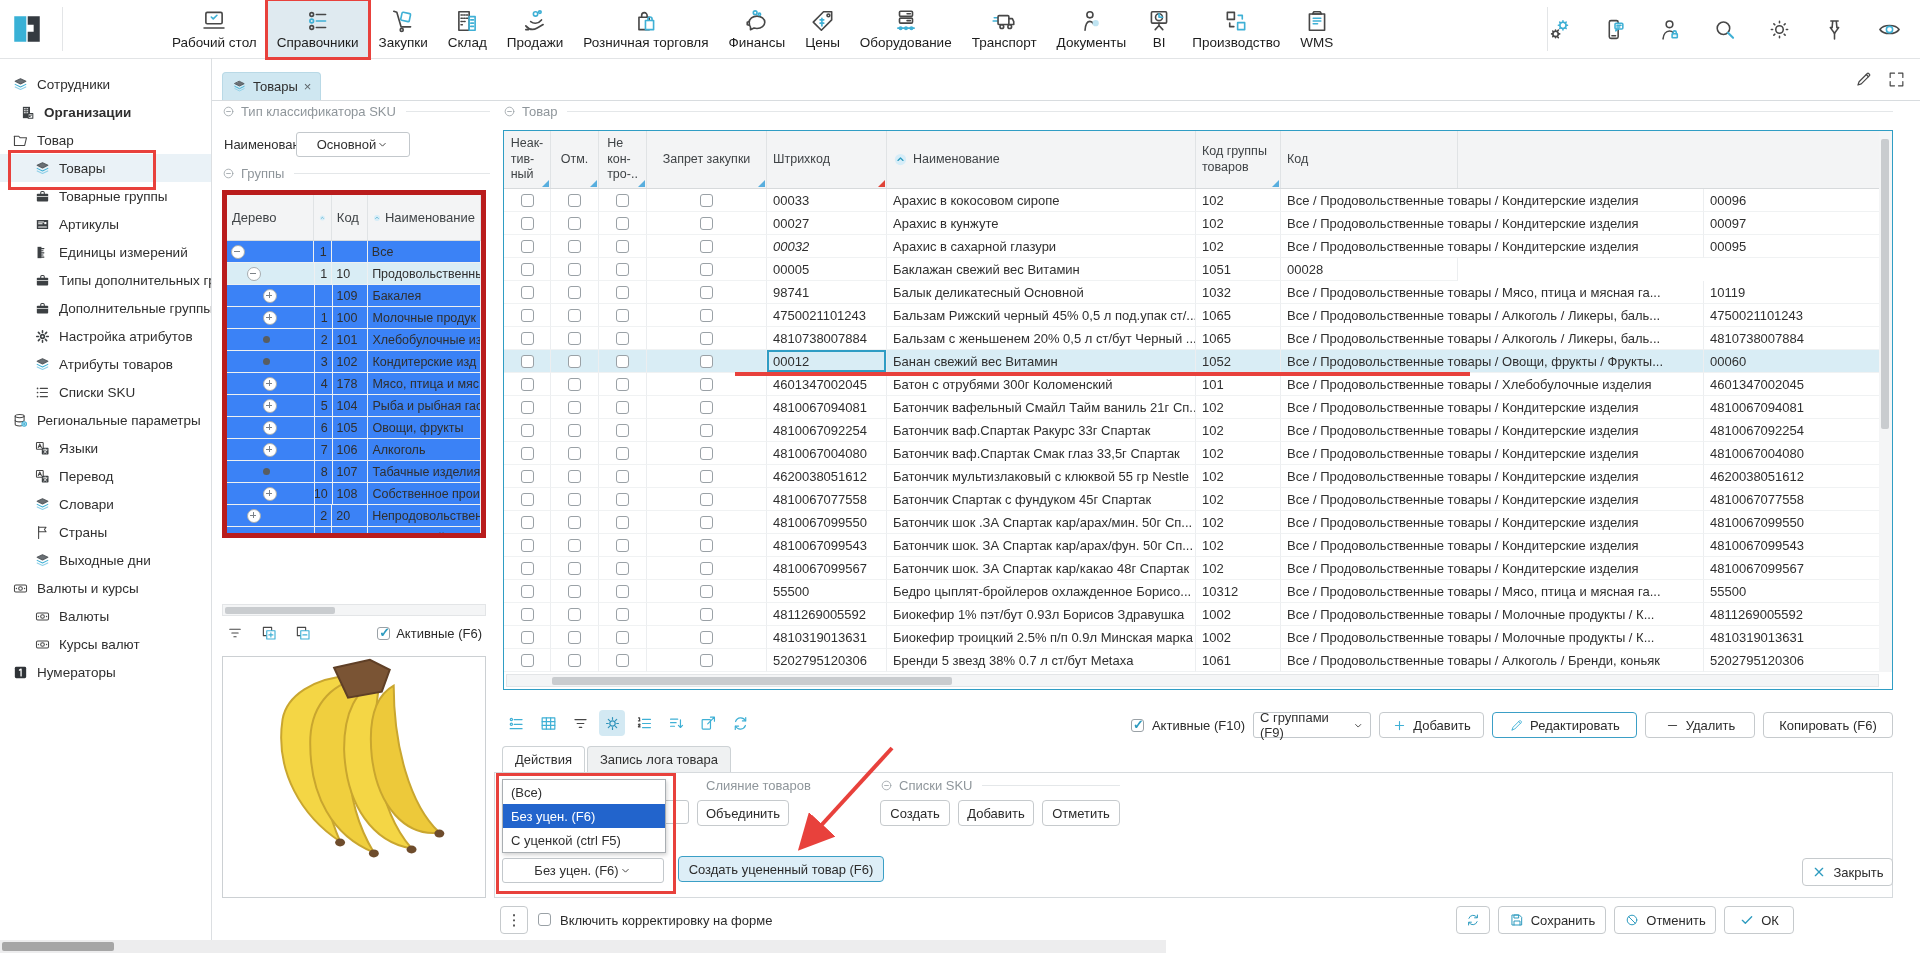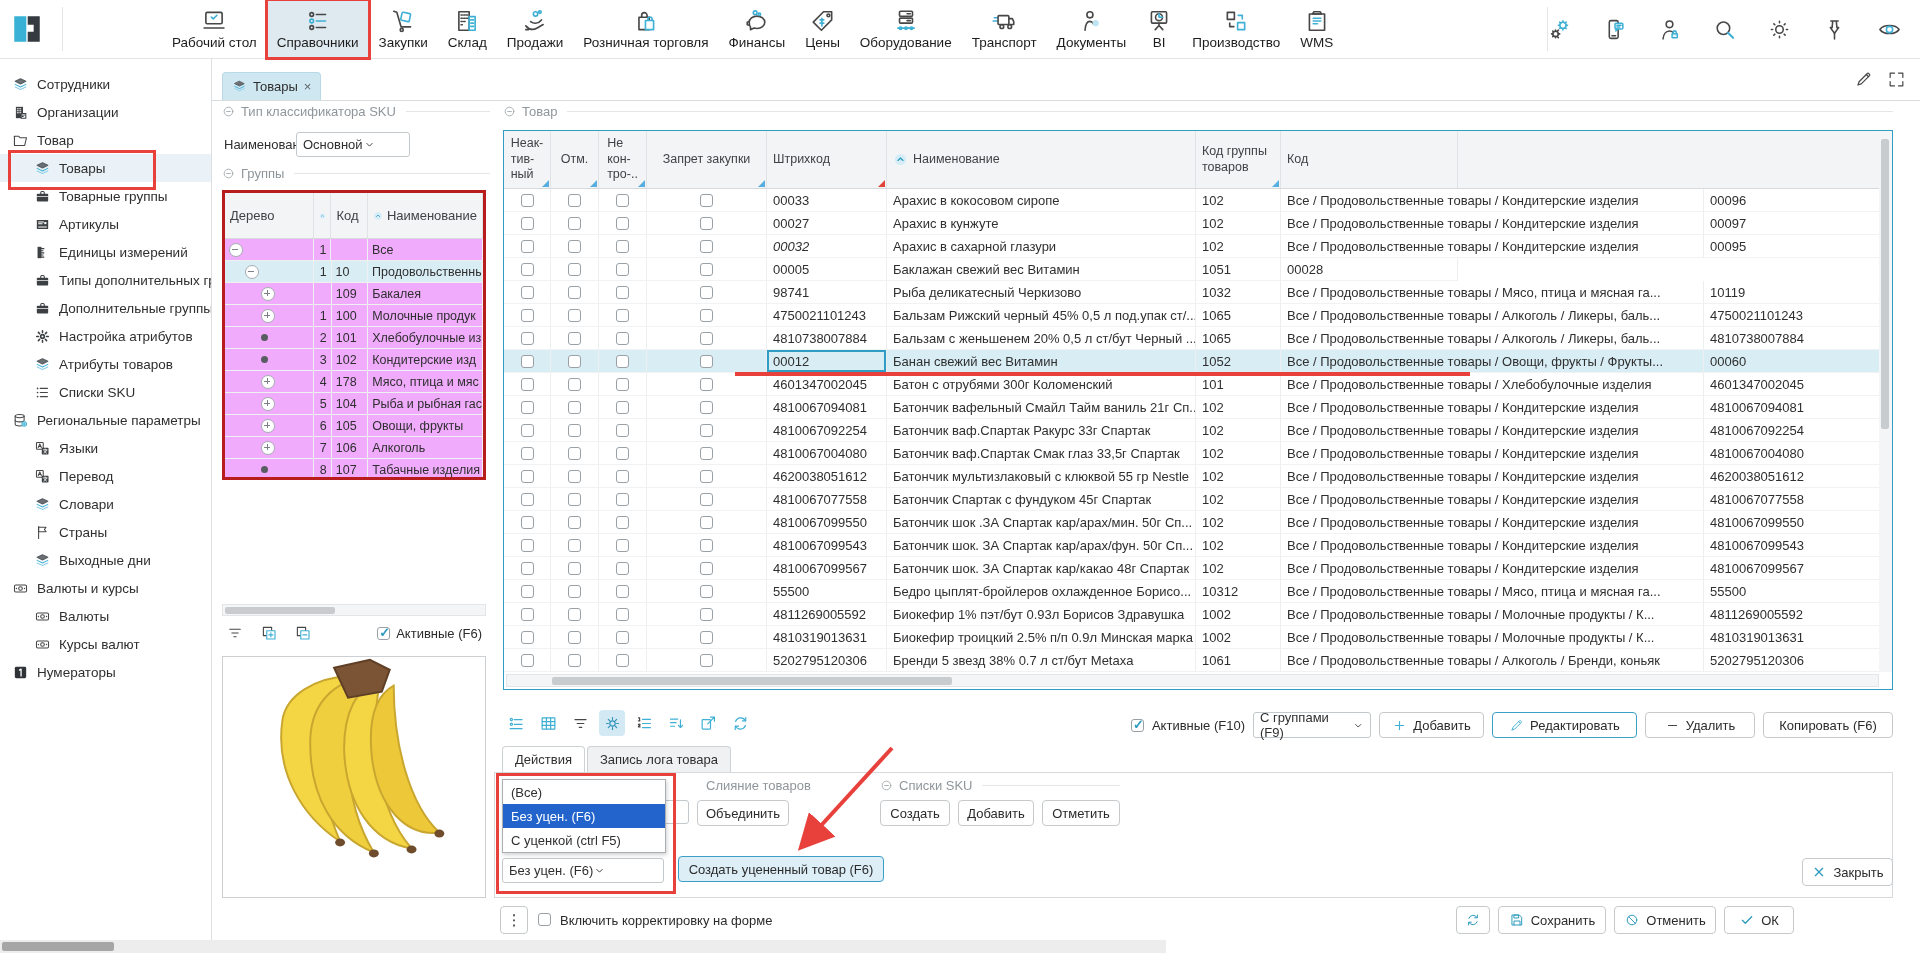--- a/index.html
+++ b/index.html
@@ -35,32 +35,32 @@
   .tab-close{color:#5c6468;font-size:13px;cursor:pointer;}
   #tabstrip-icons{position:absolute;right:14px;top:12px;display:flex;gap:14px;}
   #tabstrip-icons .ic{width:19px;height:19px;cursor:pointer;}
 
   
   .grp{display:flex;align-items:center;gap:6px;color:#8f969b;font-size:13px;white-space:nowrap;}
   .grp .ic{width:13px;height:13px;}
   .grp::after{content:"";flex:1;height:1px;background:#e4e7e9;margin-left:4px;}
 
   
-  .select{background:#fff;border:1px solid #c3c8cc;border-radius:3px;display:flex;align-items:center;justify-content:flex-start;padding:0 6px;cursor:pointer;box-sizing:border-box;}
+  .select{background:#fff;border:1px solid #c3c8cc;border-radius:3px;display:flex;align-items:center;justify-content:center;padding:0 6px;cursor:pointer;box-sizing:border-box;}
   .select .ic{width:13px;height:13px;}
   .btn{background:#fff;border:1px solid #c6cacd;border-radius:4px;display:flex;align-items:center;justify-content:center;gap:6px;cursor:pointer;box-sizing:border-box;white-space:nowrap;color:#2b2b2b;}
   .btn .ic{width:15px;height:15px;}
   .btn.focus{border:1.5px solid #3b9fc6;}
   .btn.hl{background:#ddeef7;border:1.5px solid #3b9fc6;}
   .cb{display:inline-block;width:13px;height:13px;border:1px solid #9aa1a6;border-radius:3px;background:#fff;box-sizing:border-box;position:relative;cursor:pointer;flex:none;}
   .cb.checked::after{content:"✓";position:absolute;left:1px;top:-3px;font-size:13px;font-weight:bold;color:#2e9bbf;}
   .cblabel{font-size:13px;color:#2b2b2b;}
 
   
-  #treeTable{left:222px;top:190px;width:264px;height:290px;border:3px solid #b91c1c;box-sizing:border-box;background:#f0abfc;overflow:hidden;}
+  #treeTable{left:222px;top:190px;width:264px;height:348px;border:5px solid #b91c1c;box-sizing:border-box;background:#3b82f6;overflow:hidden;}
   .tt-head{display:flex;height:46px;background:#f3f4f5;border-bottom:1px solid #d7dadc;box-sizing:border-box;}
   .tt-head>div{display:flex;align-items:center;padding:0 5px;border-right:1px solid #e0e3e5;box-sizing:border-box;color:#3f4346;gap:4px;overflow:hidden;}
   .tt-row{display:flex;height:22px;border-bottom:1px solid #eef0f1;box-sizing:border-box;cursor:pointer;}
   .tt-row.selected{background:#d9edf5;}
   .tt-row>div{border-right:1px solid #eef0f1;box-sizing:border-box;overflow:hidden;white-space:nowrap;display:flex;align-items:center;padding:0 4px;font-size:12.5px;}
   .toggle{width:12px;height:12px;border:1px solid #a7adb1;border-radius:50%;position:relative;flex:none;background:#fff;}
   .toggle::after{content:"";position:absolute;left:2px;top:5px;width:6px;height:1.4px;background:#7c8287;}
   .toggle.plus::before{content:"";position:absolute;left:5px;top:2px;width:1.4px;height:6px;background:#7c8287;}
   .leafdot{width:7px;height:7px;border-radius:50%;background:#585d61;flex:none;}
 
@@ -332,21 +332,21 @@
       <div class="sb-item" style="padding-left: 12px;">
         <span class="ic" style="width: 17px; height: 17px;">
           <svg viewBox="0 0 24 24" fill="none" stroke="#474747" stroke-width="1.5" stroke-linecap="round" stroke-linejoin="round">
             <path d="M12 3.8l7.5 3.7-7.5 3.7-7.5-3.7z" fill="#6b7075" stroke="#585d61"></path>
             <path d="M4.5 11.8l7.5 3.7 7.5-3.7" stroke="#3fb0d5" fill="none"></path>
             <path d="M4.5 15.4l7.5 3.7 7.5-3.7" stroke="#8fd0e8" fill="none"></path>
           </svg>
         </span>
         <span>Сотрудники</span>
       </div>
-      <div class="sb-item" style="padding-left: 12px;">
+      <div class="sb-item" style="padding-left: 19px; font-weight: bold;">
         <span class="ic" style="width: 17px; height: 17px;">
           <svg viewBox="0 0 24 24" fill="none" stroke="#474747" stroke-width="1.5" stroke-linecap="round" stroke-linejoin="round">
             <rect x="5.5" y="4" width="10" height="16" fill="#3c4043" stroke="none"></rect>
             <path d="M7.5 6.8h1.4M11 6.8h1.4M7.5 9.6h1.4M11 9.6h1.4M7.5 12.4h1.4M11 12.4h1.4" stroke="#fff"></path>
             <rect x="13" y="13.5" width="6.5" height="6.5" fill="#fff" stroke="#3c4043"></rect>
             <path d="M14.8 15.5h.9M17 15.5h.9M14.8 17.5h.9" stroke="#3c4043"></path>
           </svg>
         </span>
         <span>Организации</span>
       </div>
@@ -914,21 +914,21 @@
         <div class="cbcell" style="width: 48px;">
           <span class="cb"></span>
         </div>
         <div class="cbcell" style="width: 48px;">
           <span class="cb"></span>
         </div>
         <div class="cbcell" style="width: 120px;">
           <span class="cb"></span>
         </div>
         <div style="width: 120px;">98741</div>
-        <div style="width: 309px;">Рыба деликатесный Черкизово</div>
+        <div style="width: 309px;">Балык деликатесный Основной</div>
         <div style="width: 85px;">1032</div>
         <div style="width: 423px;">Все / Продовольственные товары / Мясо, птица и мясная га...</div>
         <div style="width: 177px;">10119</div>
       </div>
       <div class="pt-row">
         <div class="cbcell" style="width: 47px;">
           <span class="cb"></span>
         </div>
         <div class="cbcell" style="width: 48px;">
           <span class="cb"></span>

